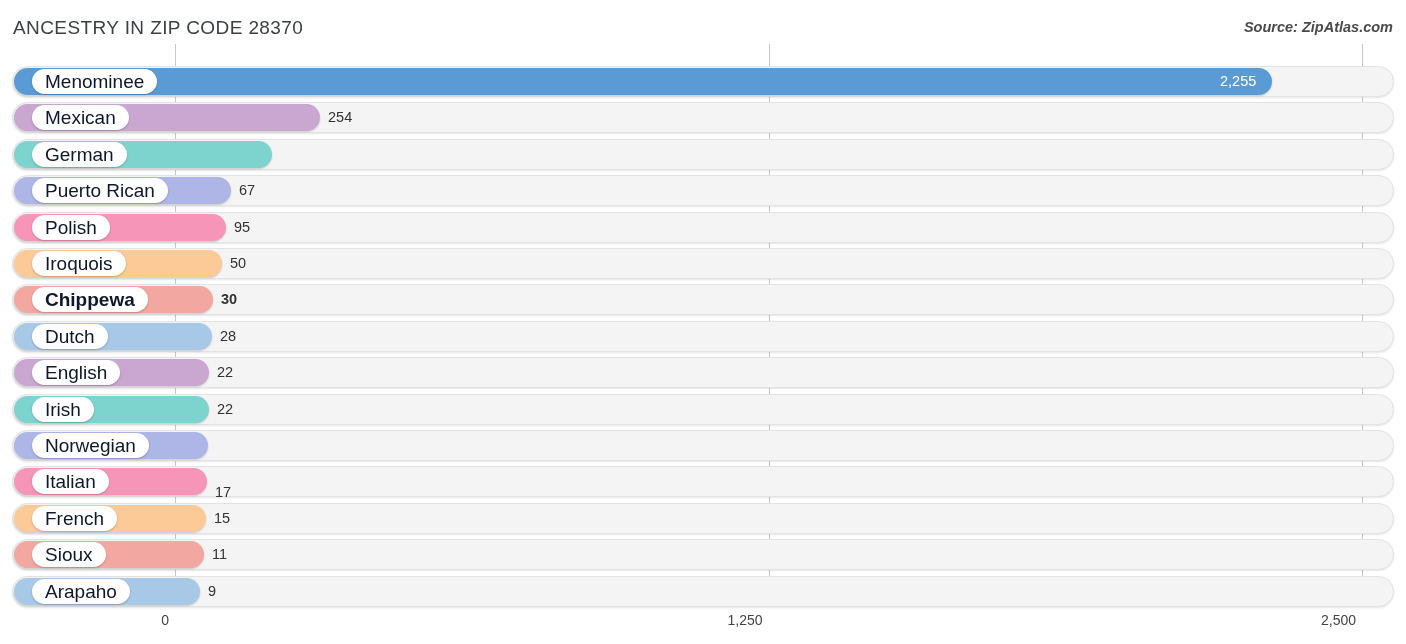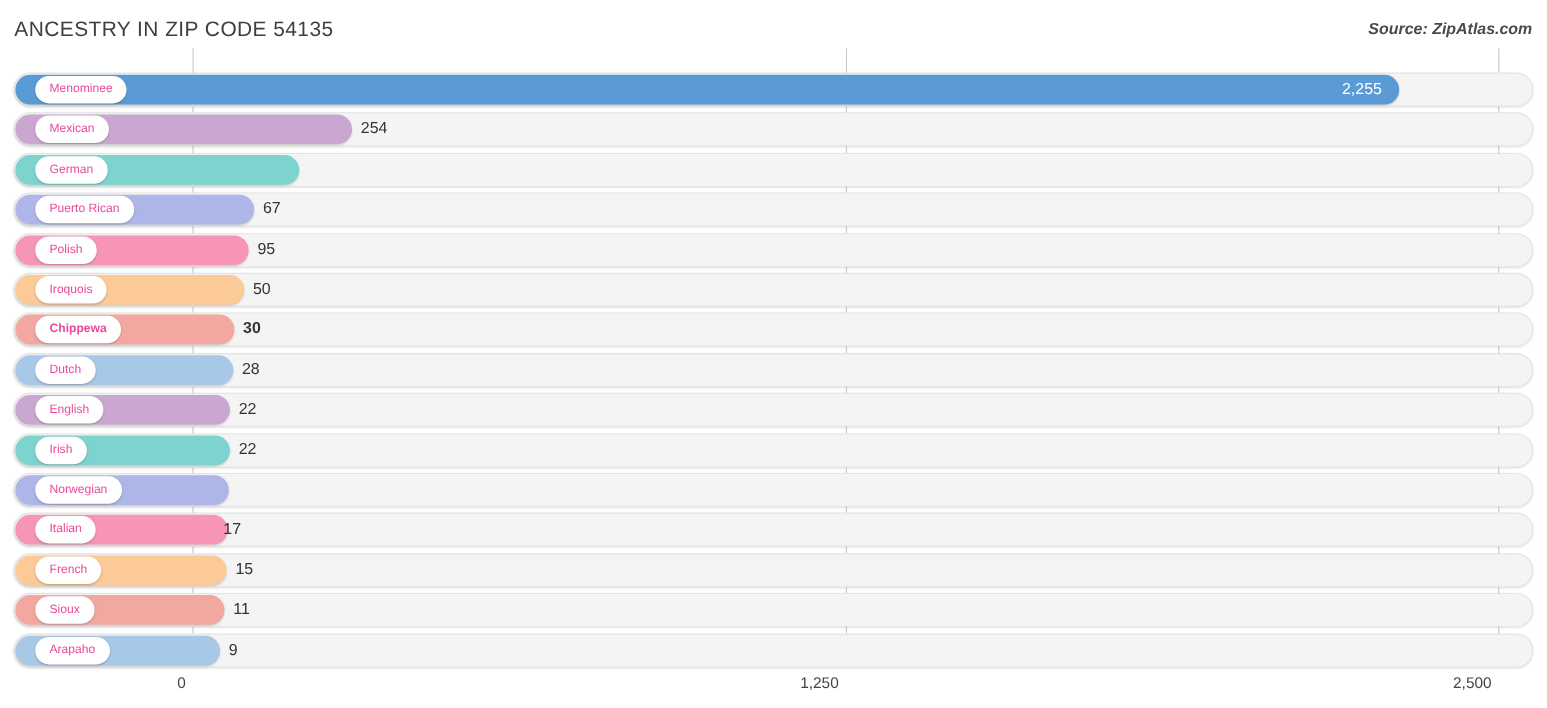--- a/index.html
+++ b/index.html
@@ -105,22 +105,22 @@
     background: #ffffff;
     border-radius: 13px;
     display: flex;
     align-items: center;
     padding: 0 13px;
     box-sizing: border-box;
     box-shadow: 0 1px 2px rgba(0,0,0,0.22);
     white-space: nowrap;
   }
   .pill-label {
-    font-size: 11px;
-    color: #ec4899;
+    font-size: 19px;
+    color: #0f172a;
     line-height: 1;
   }
   .value-out {
     position: absolute;
     top: 7px;
     font-size: 14.5px;
     color: #333333;
     white-space: nowrap;
   }
   .value-in {
@@ -145,21 +145,21 @@
     font-size: 14px;
     color: #444444;
     white-space: nowrap;
     transform: translateX(-100%);
   }
 </style>
 </head>
 <body>
 
 <div class="header">
-  <div class="chart-title">ANCESTRY IN ZIP CODE 54135</div>
+  <div class="chart-title">ANCESTRY IN ZIP CODE 28370</div>
   <div class="source-note">Source: ZipAtlas.com</div>
 </div>
 
 <div class="plot">
   <div class="gridlines">
       <div class="gridline" style="left: 175px;"></div>
       <div class="gridline" style="left: 768.5px;"></div>
       <div class="gridline" style="left: 1362px;"></div>
     </div>
   <div class="rows">
@@ -250,21 +250,21 @@
           <span class="pill-label">Norwegian</span>
         </div>
         <div class="value-out" style="left: 204px; margin-top: 39px;">20</div>
       </div>
       <div class="row" style="top: 422.4px;">
         <div class="track"></div>
         <div class="bar" style="width: 193px; background: rgb(247, 149, 184);"></div>
         <div class="pill">
           <span class="pill-label">Italian</span>
         </div>
-        <div class="value-out" style="left: 191px;">17</div>
+        <div class="value-out" style="left: 203px; margin-top: 11px;">17</div>
       </div>
       <div class="row" style="top: 458.8px;">
         <div class="track"></div>
         <div class="bar" style="width: 192px; background: rgb(251, 202, 151);"></div>
         <div class="pill">
           <span class="pill-label">French</span>
         </div>
         <div class="value-out" style="left: 202px;">15</div>
       </div>
       <div class="row" style="top: 495.2px;">

